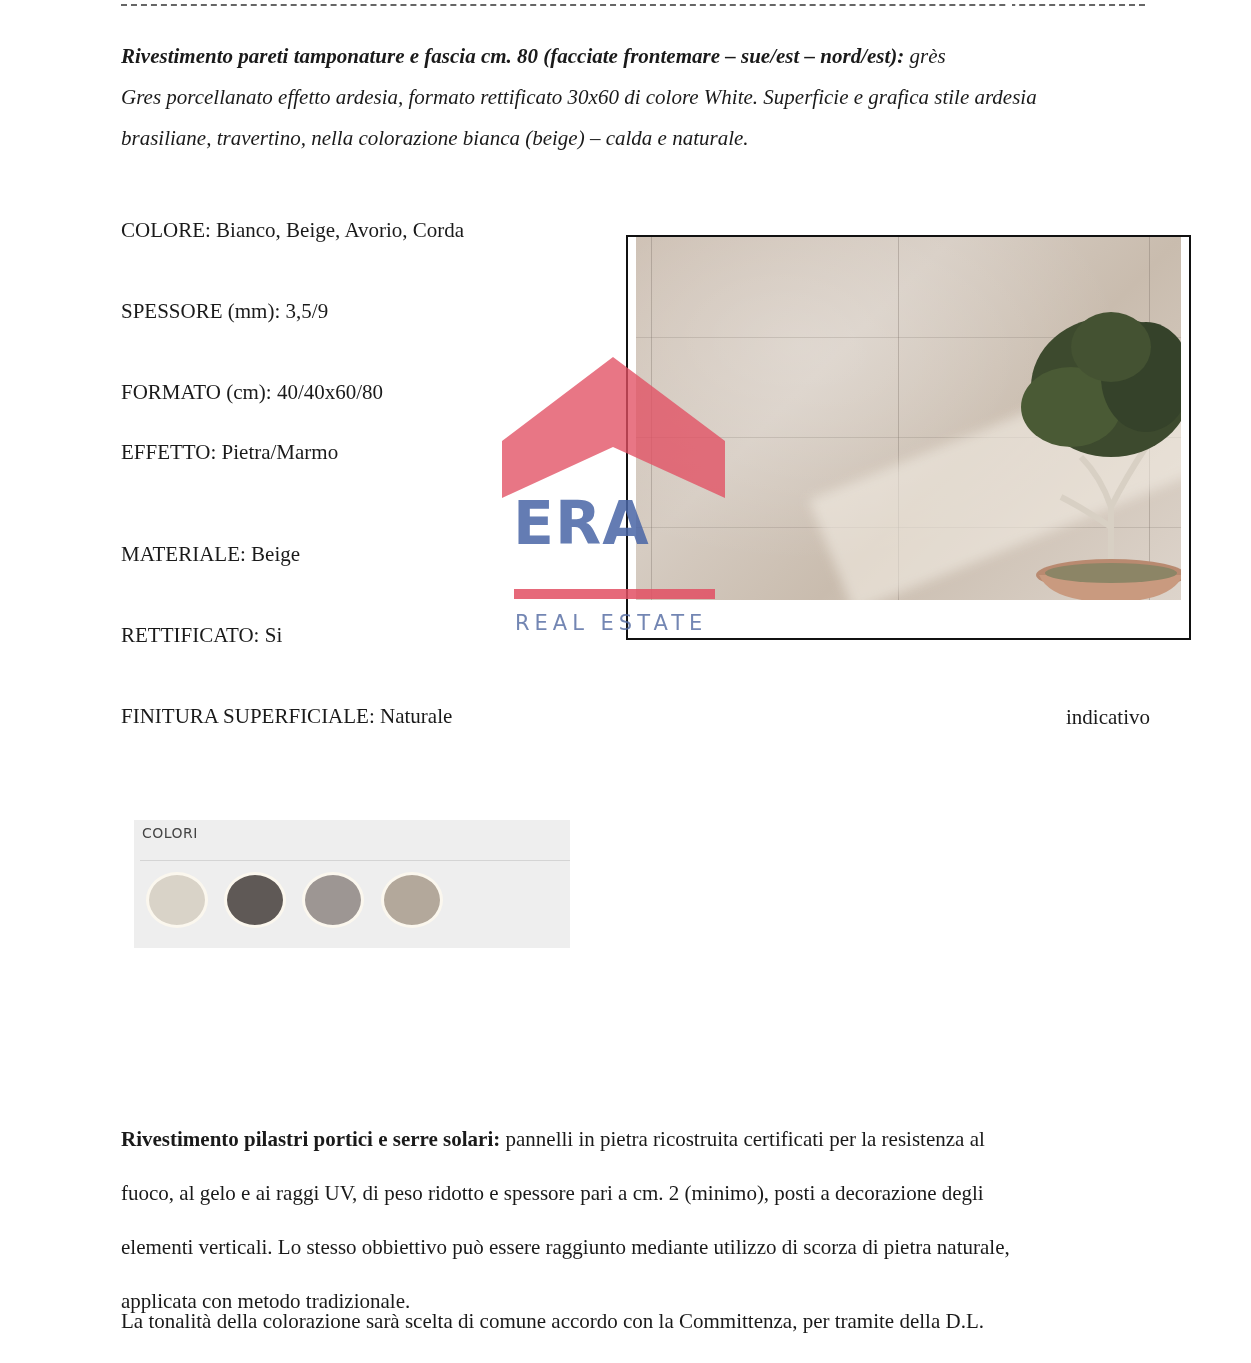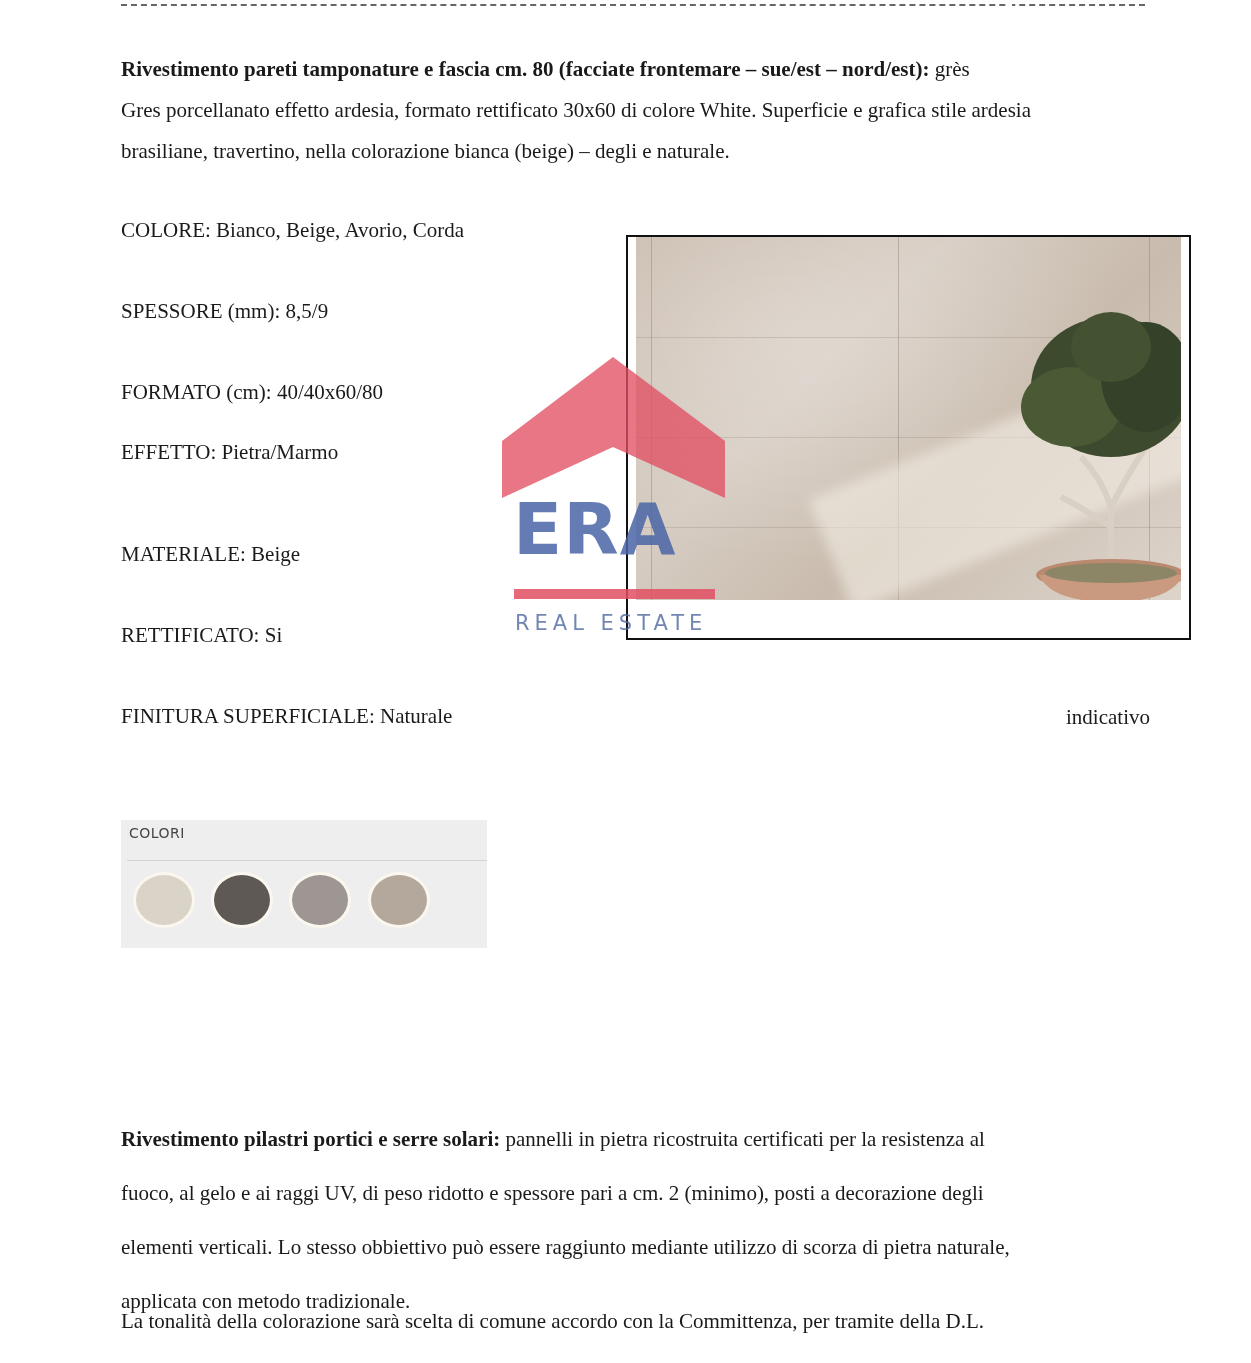--- a/index.html
+++ b/index.html
@@ -10,21 +10,21 @@
   }
   .dash-rule {
     position: absolute; left: 121px; top: 0; width: 1024px; height: 6px;
     border-bottom: 2px dashed #666; box-sizing: border-box;
   }
   .dash-gap {
     position: absolute; left: 1006px; top: 0; width: 6px; height: 8px; background: #fff;
   }
   .para { position: absolute; left: 121px; font-size: 21px; line-height: 41px; white-space: nowrap; }
   .para b { font-weight: bold; }
-  #p1 { top: 49px; }
+  #p1 { top: 36px; font-style: italic; }
   #p1 .line { display: block; }
   .spec { position: absolute; left: 121px; font-size: 21px; white-space: nowrap; }
   .indicativo { position: absolute; left: 1034px; top: 705px; font-size: 21px; margin-left: 32px; }
 
   
   .photo-frame {
     position: absolute; left: 626px; top: 235px; width: 565px; height: 405px;
     border: 2px solid #111; box-sizing: border-box; background: #fff;
   }
   .photo {
@@ -39,31 +39,31 @@
   .light-beam {
     position: absolute; left: 180px; top: 180px; width: 420px; height: 120px;
     background: rgba(245,240,232,0.55); transform: rotate(-22deg); filter: blur(6px);
   }
   .tree { position: absolute; right: 0; top: 60px; width: 220px; height: 305px; }
 
   
   .era-logo { position: absolute; left: 500px; top: 355px; width: 230px; height: 285px; }
   .era-text {
     position: absolute; left: 13px; top: 138px; font-family: "DejaVu Sans", sans-serif;
-    font-weight: bold; font-size: 72px; letter-spacing: 1px; color: rgba(73,101,166,0.85); line-height: 1;
+    font-weight: bold; font-size: 60px; letter-spacing: 1px; color: rgba(73,101,166,0.85); line-height: 1;
   }
   .era-bar { position: absolute; left: 14px; top: 234px; width: 201px; height: 10px; background: rgba(226,79,99,0.85); }
   .era-sub {
     position: absolute; left: 15px; top: 256px; font-family: "DejaVu Sans", sans-serif;
     font-size: 21px; letter-spacing: 5px; color: rgba(80,104,160,0.8);
   }
 
   
   .colors-panel {
-    position: absolute; left: 121px; top: 820px; width: 366px; height: 128px; background: #eeeeee;
+    position: absolute; left: 134px; top: 820px; width: 436px; height: 128px; background: #eeeeee;
   }
   .colors-title {
     position: absolute; left: 8px; top: 5px; font-family: "DejaVu Sans", sans-serif;
     font-size: 14px; color: #444; letter-spacing: 0.5px;
   }
   .colors-divider { position: absolute; left: 6px; right: 0; top: 40px; height: 1px; background: #d4d4d4; }
   .swatch {
     position: absolute; top: 52px; width: 62px; height: 56px; border-radius: 50%;
     border: 3px solid #fbf7ee; box-sizing: border-box;
   }
@@ -74,21 +74,21 @@
 </style>
 </head>
 <body>
 
 <div class="dash-rule"></div>
 <div class="dash-gap"></div>
 
 <div class="para" id="p1">
   <span class="line"><b>Rivestimento pareti tamponature e fascia cm. 80 (facciate frontemare – sue/est – nord/est):</b><span> grès</span></span>
   <span class="line">Gres porcellanato effetto ardesia, formato rettificato 30x60 di colore White. Superficie e grafica stile ardesia</span>
-  <span class="line">brasiliane, travertino, nella colorazione bianca (beige) – degli e naturale.</span>
+  <span class="line">brasiliane, travertino, nella colorazione bianca (beige) – calda e naturale.</span>
 </div>
 
 <div class="photo-frame">
   <div class="photo">
     <div class="tile-line-v" style="left:15px"></div>
     <div class="tile-line-v" style="left:262px"></div>
     <div class="tile-line-v" style="left:513px"></div>
     <div class="tile-line-h" style="top:100px"></div>
     <div class="tile-line-h" style="top:200px"></div>
     <div class="tile-line-h" style="top:290px"></div>
@@ -109,21 +109,21 @@
 <div class="era-logo">
   <svg width="230" height="145" viewBox="0 0 230 145" style="position:absolute;left:0;top:0">
     <polygon points="2,86 113,2 225,86 225,143 113,92 2,143" fill="rgba(226,79,99,0.78)"></polygon>
   </svg>
   <div class="era-text">ERA</div>
   <div class="era-bar"></div>
   <div class="era-sub">REAL ESTATE</div>
 </div>
 
 <div class="spec" style="top:218px"><span>COLORE:</span> <span>Bianco, Beige, Avorio, Corda</span></div>
-<div class="spec" style="top:299px"><span>SPESSORE (mm):</span> <span>8,5/9</span></div>
+<div class="spec" style="top:299px"><span>SPESSORE (mm):</span> <span>3,5/9</span></div>
 <div class="spec" style="top:380px"><span>FORMATO (cm):</span> <span>40/40x60/80</span></div>
 <div class="spec" style="top:440px"><span>EFFETTO:</span> <span>Pietra/Marmo</span></div>
 <div class="spec" style="top:542px"><span>MATERIALE:</span> <span>Beige</span></div>
 <div class="spec" style="top:623px"><span>RETTIFICATO:</span> <span>Si</span></div>
 <div class="spec" style="top:704px"><span>FINITURA SUPERFICIALE:</span> <span>Naturale</span></div>
 
 <div class="indicativo">indicativo</div>
 
 <div class="colors-panel">
   <div class="colors-title">COLORI</div>

